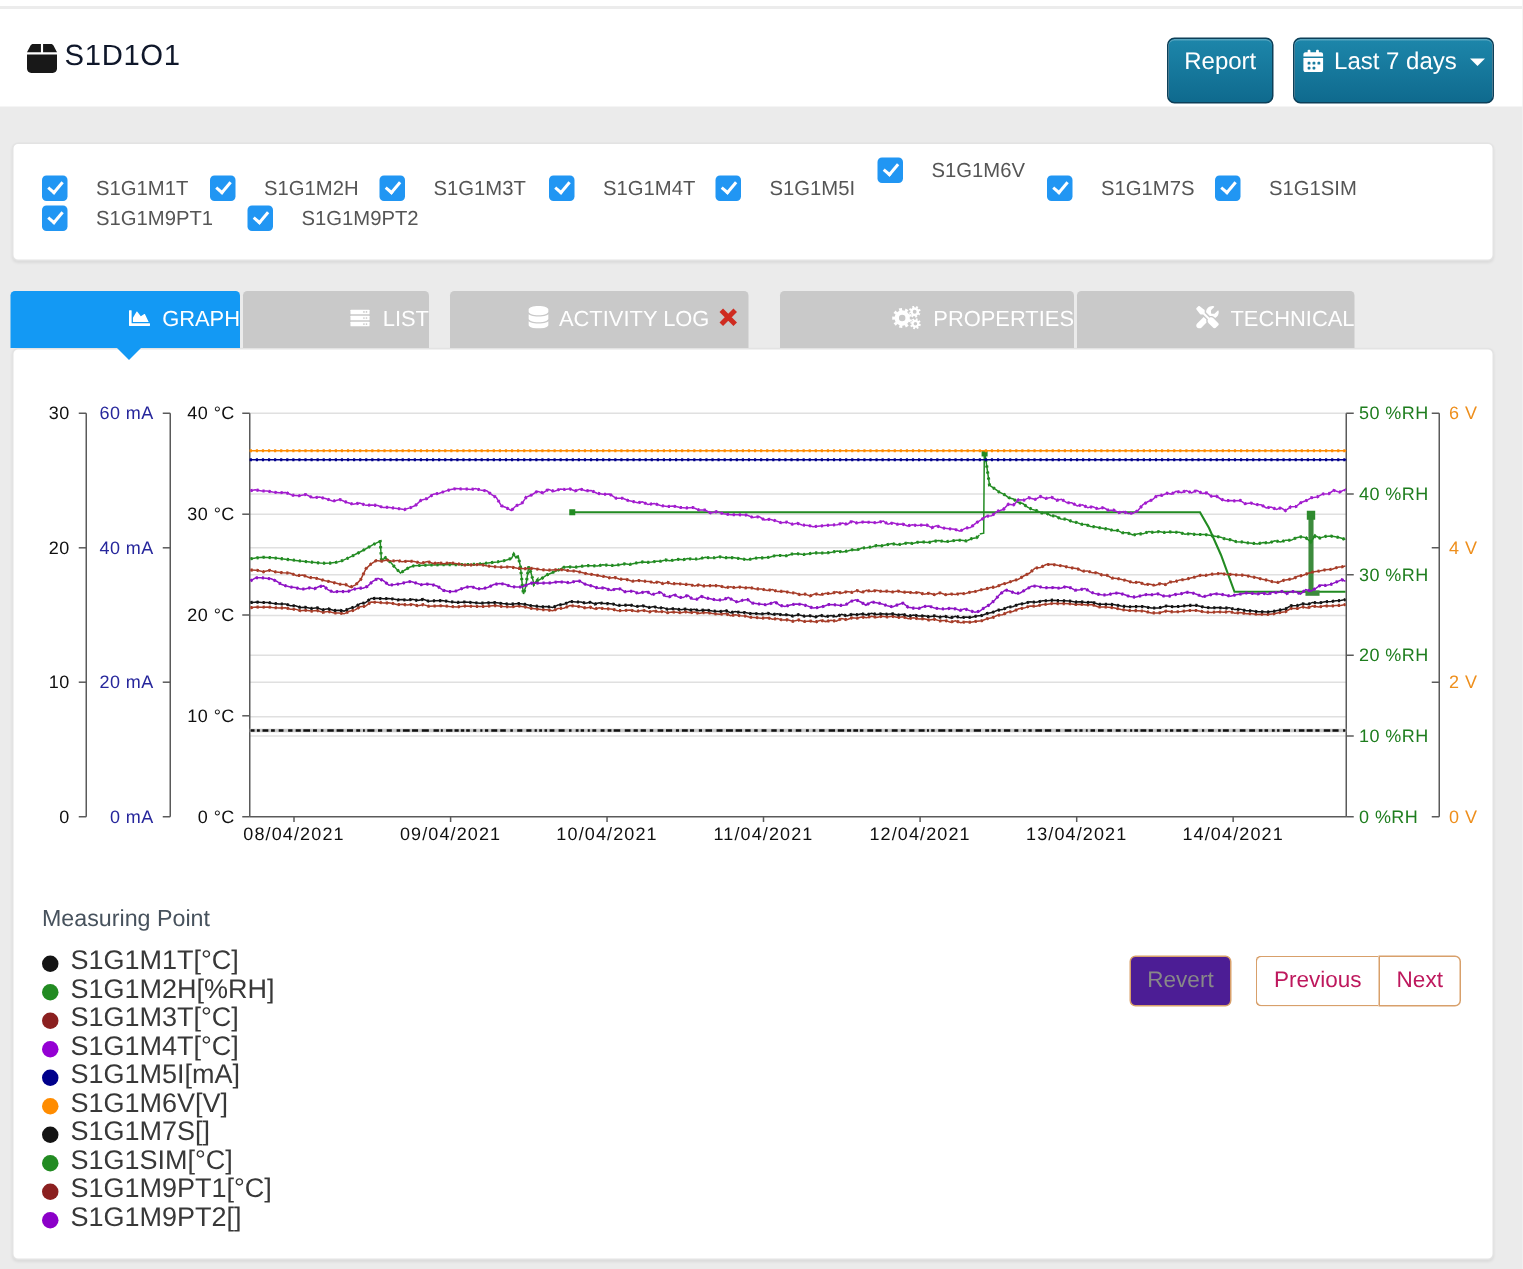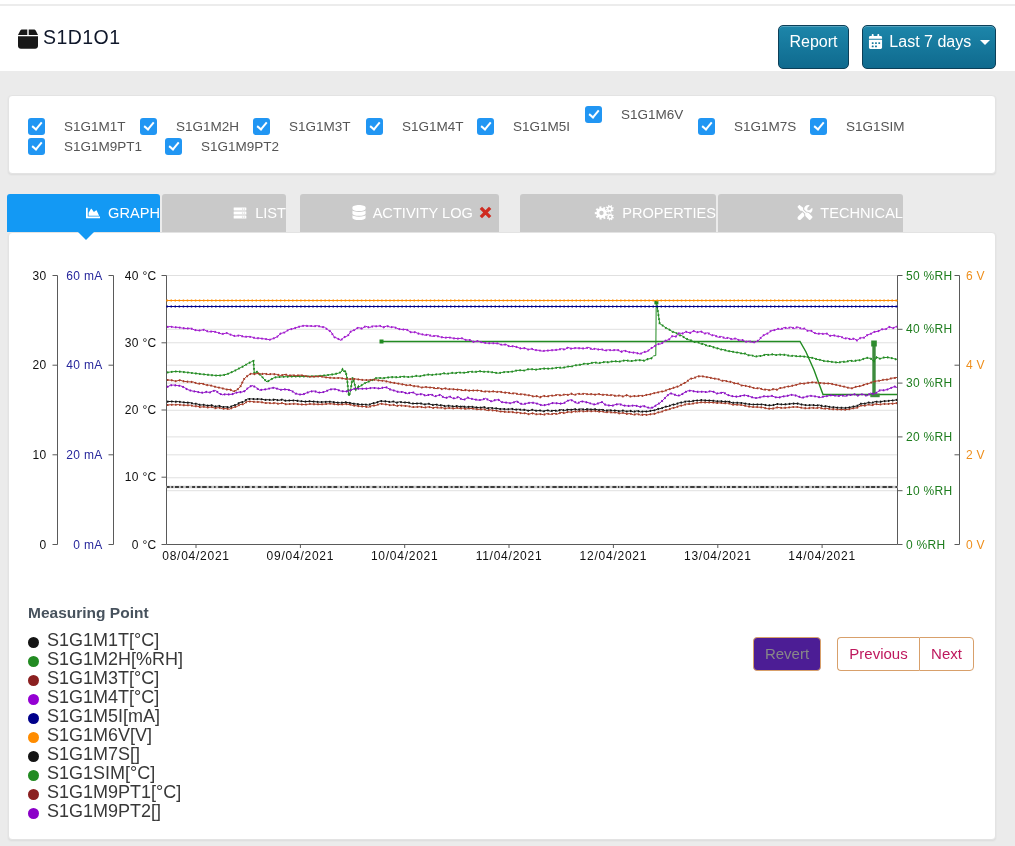--- a/index.html
+++ b/index.html
@@ -9,21 +9,21 @@
  background:linear-gradient(#1d86aa,#0f6a8e);border:1px solid #0c3f58;box-shadow:inset 0 1px 0 rgba(255,255,255,.25)}
 .card{position:absolute;background:#fff;border:1px solid #e3e3e3;border-radius:4px;box-shadow:0 1px 2px rgba(0,0,0,.07)}
 .cb{display:inline-block;width:17px;height:17px;background:#2196f3;border-radius:3px;position:relative;vertical-align:-4px}
 .cb:after{content:"";position:absolute;left:5.5px;top:2px;width:4px;height:8px;border:solid #fff;border-width:0 2.5px 2.5px 0;transform:rotate(40deg)}
 .cbl{font-size:13.5px;color:#555;margin-left:19px}
 .cbi{display:inline-block;white-space:nowrap}
 .tab{position:absolute;top:194px;height:38px;background:#c9c9c9;color:#fff;font-size:14.6px;line-height:38px;text-align:right;border-radius:3px 3px 0 0;white-space:nowrap}
 .tab.act{background:#1399f4}
 .tab svg{vertical-align:-2px;margin-right:7px}
 .ptr{position:absolute;width:0;height:0;border-left:8.5px solid transparent;border-right:8.5px solid transparent;border-top:8.5px solid #1399f4}
-.lgh{position:absolute;left:28px;top:604px;font-size:15.5px;font-weight:bold;color:#47525d}
+.lgh{position:absolute;left:28px;top:604px;font-size:15.5px;font-weight:normal;color:#47525d}
 .lgi{position:absolute;left:28px;font-size:18px;color:#383838;white-space:nowrap}
 .dot{display:inline-block;width:11px;height:11px;border-radius:50%;margin-right:8px;vertical-align:-1.5px}
 .pbtn{position:absolute;top:637px;height:34px;border:1px solid #d8a06b;font-size:15px;color:#be185d;background:#fff;text-align:center;line-height:32px}
 </style></head><body>
 <div class="hdr">
     <div class="topline"></div>
   </div>
 <svg style="position:absolute;left:18px;top:28px" width="20" height="22" viewBox="0 0 448 512" preserveAspectRatio="none">
     <path fill="#181818" d="M50.7 58.5L0 160h208V32H93.7C75.5 32 58.9 42.3 50.7 58.5zM240 160H448L397.3 58.5C389.1 42.3 372.5 32 354.3 32H240V160zm208 32H0V416c0 35.3 28.7 64 64 64H384c35.3 0 64-28.7 64-64V192z"></path>
   </svg>

